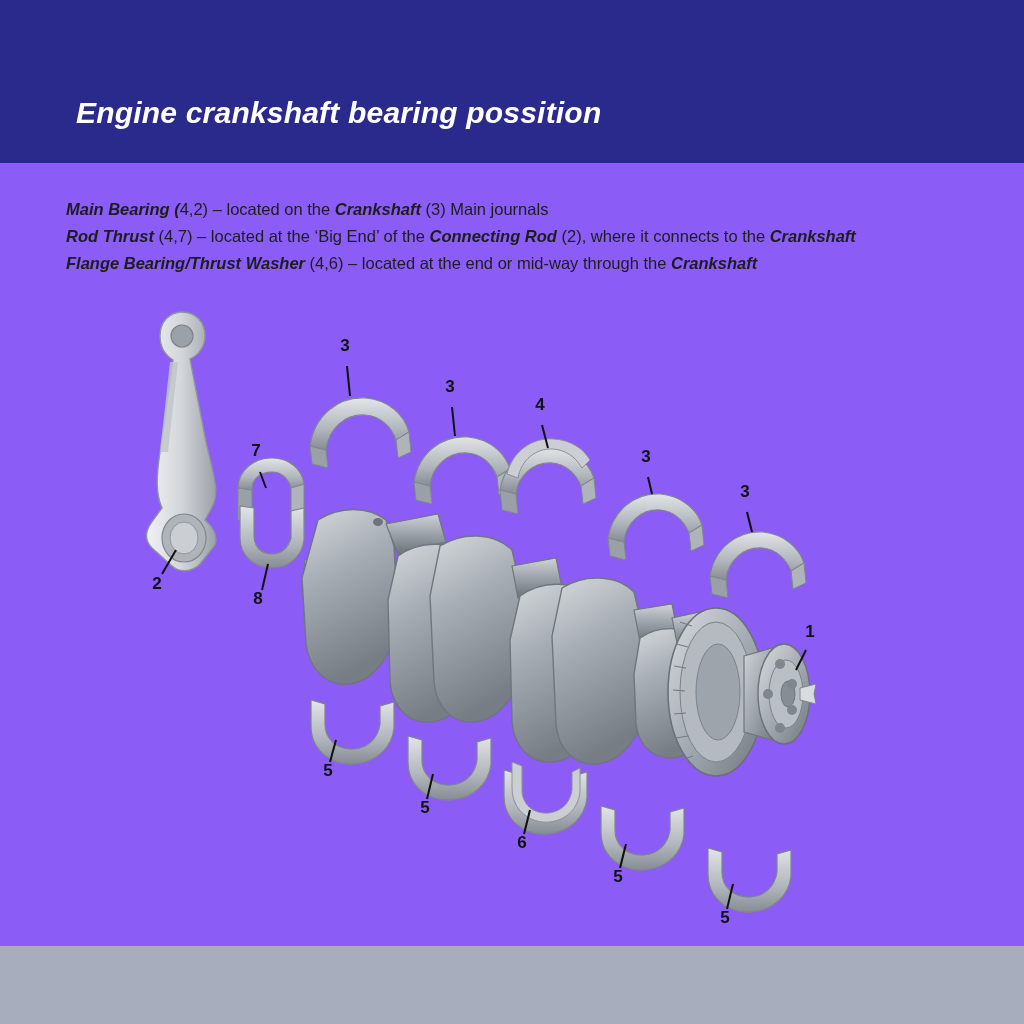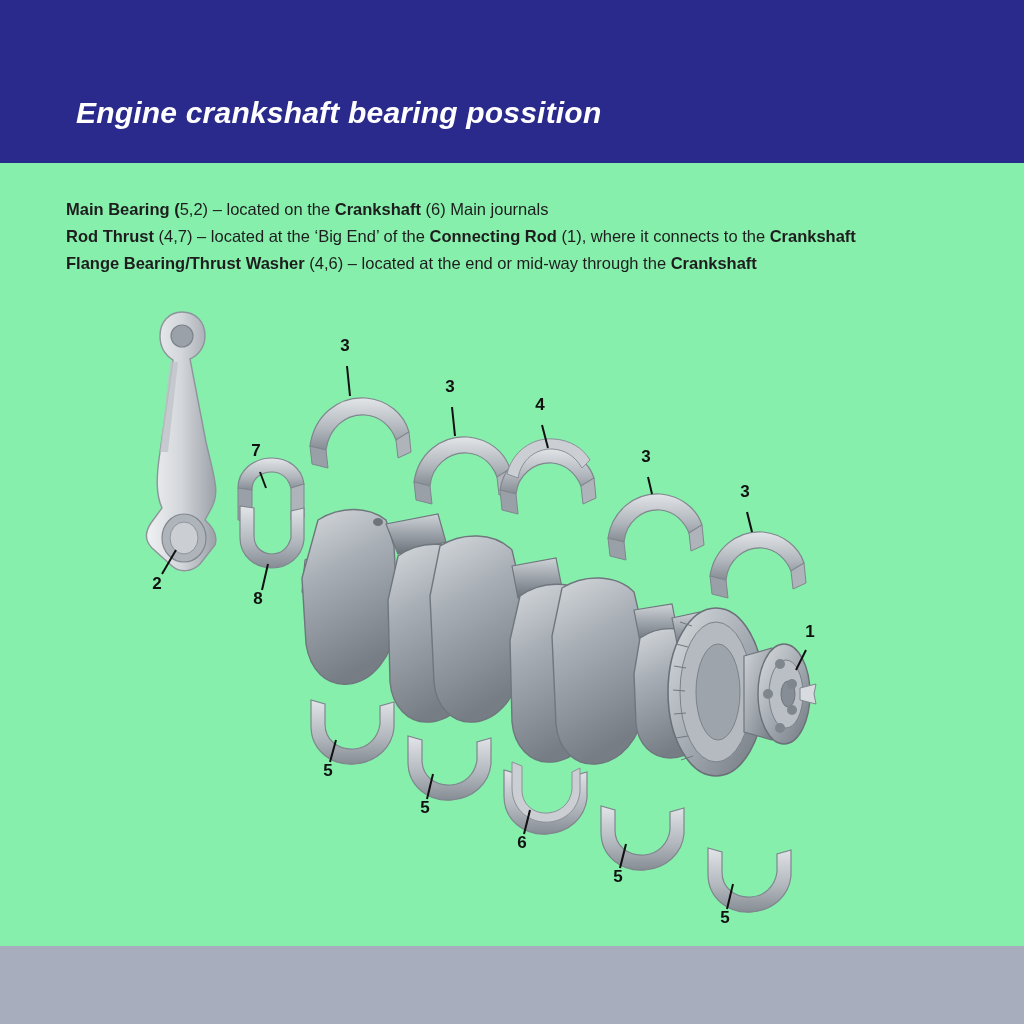--- a/index.html
+++ b/index.html
@@ -11,21 +11,21 @@
     width: 1024px;
     height: 1024px;
     font-family: "Liberation Sans", sans-serif;
     overflow: hidden;
     position: relative;
   }
   .page {
     position: relative;
     width: 1024px;
     height: 1024px;
-    background: #86efac;
+    background: #8b5cf6;
   }
   
   .header {
     position: absolute;
     left: 0;
     top: 0;
     width: 1024px;
     height: 163px;
     background: #2a2a8c;
   }
@@ -48,20 +48,21 @@
     width: 930px;
     color: #1d1d1d;
     font-size: 16.5px;
     line-height: 27px;
   }
   .caption .line {
     white-space: nowrap;
   }
   .caption b {
     font-weight: bold;
+    font-style: italic;
   }
   
   .diagram {
     position: absolute;
     left: 0;
     top: 292px;
     width: 1024px;
     height: 650px;
   }
   .diagram svg {
@@ -86,22 +87,22 @@
 </head>
 <body>
 
 <div class="page">
 
   <div class="header">
     <div class="header-title">Engine crankshaft bearing possition</div>
   </div>
 
   <div class="caption">
-    <div class="line" id="cap-line-0"><b>Main Bearing (</b><span>5,2) – located on the </span><b>Crankshaft</b><span> (6) Main journals</span></div>
-    <div class="line" id="cap-line-1"><b>Rod Thrust</b><span> (4,7) – located at the ‘Big End’ of the </span><b>Connecting Rod</b><span> (1), where it connects to the </span><b>Crankshaft</b></div>
+    <div class="line" id="cap-line-0"><b>Main Bearing (</b><span>4,2) – located on the </span><b>Crankshaft</b><span> (3) Main journals</span></div>
+    <div class="line" id="cap-line-1"><b>Rod Thrust</b><span> (4,7) – located at the ‘Big End’ of the </span><b>Connecting Rod</b><span> (2), where it connects to the </span><b>Crankshaft</b></div>
     <div class="line" id="cap-line-2"><b>Flange Bearing/Thrust Washer</b><span> (4,6) – located at the end or mid-way through the </span><b>Crankshaft</b></div>
   </div>
 
   <div class="diagram">
     <svg width="1024" height="650" viewBox="0 0 1024 650" xmlns="http://www.w3.org/2000/svg">
       <defs>
         <linearGradient id="gMetal" x1="0" y1="0" x2="0" y2="1">
           <stop offset="0%" stop-color="#e8eaec"></stop>
           <stop offset="45%" stop-color="#b9bec4"></stop>
           <stop offset="100%" stop-color="#7d838a"></stop>

